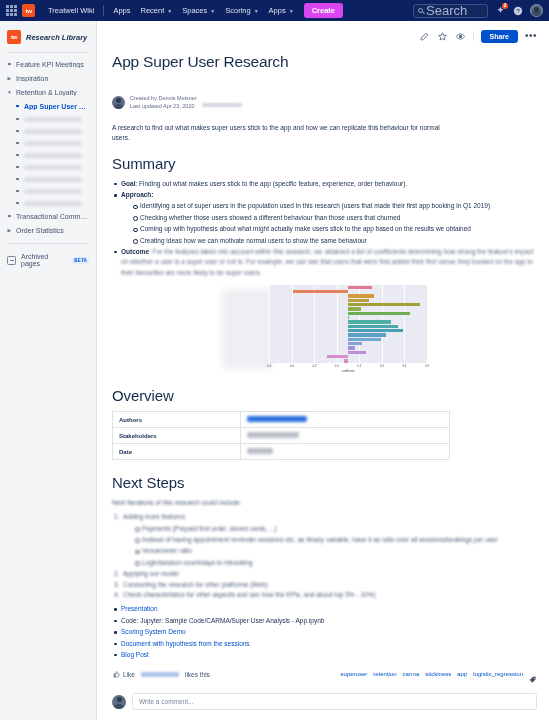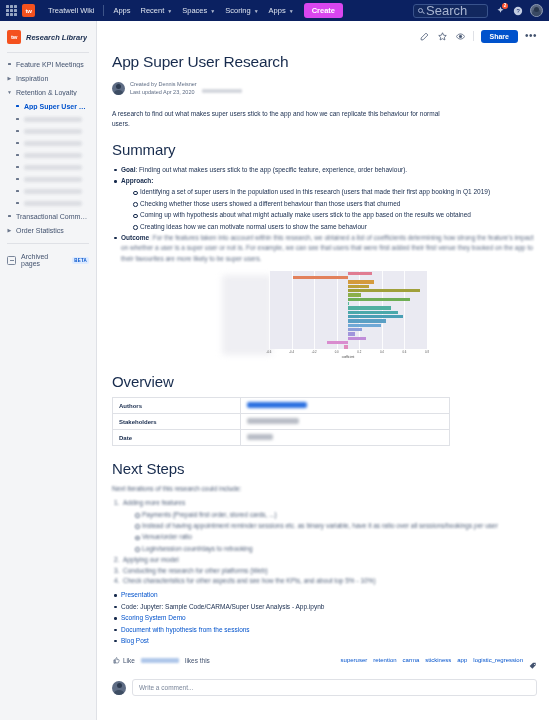--- a/index.html
+++ b/index.html
@@ -219,21 +219,21 @@
     padding: 3px 9px; border-radius: 3px;
     cursor: pointer; border: none;
     font-family: "Liberation Sans", sans-serif;
   }
   .more-btn {
     color: #42526E; font-size: 10px; cursor: pointer;
     letter-spacing: 0.5px; line-height: 6px;
   }
   .page-title {
     font-size: 15.5px; color: #172B4D;
-    font-weight: normal; margin-bottom: 9px;
+    font-weight: normal; margin-bottom: 23px;
     letter-spacing: -0.2px;
   }
   .byline {
     display: flex; align-items: center; gap: 5px; margin-bottom: 12px;
   }
   .byline-avatar {
     width: 13px; height: 13px; border-radius: 50%;
     background: #5E6C84; flex: none; position: relative; overflow: hidden;
   }
   .byline-avatar::before {

